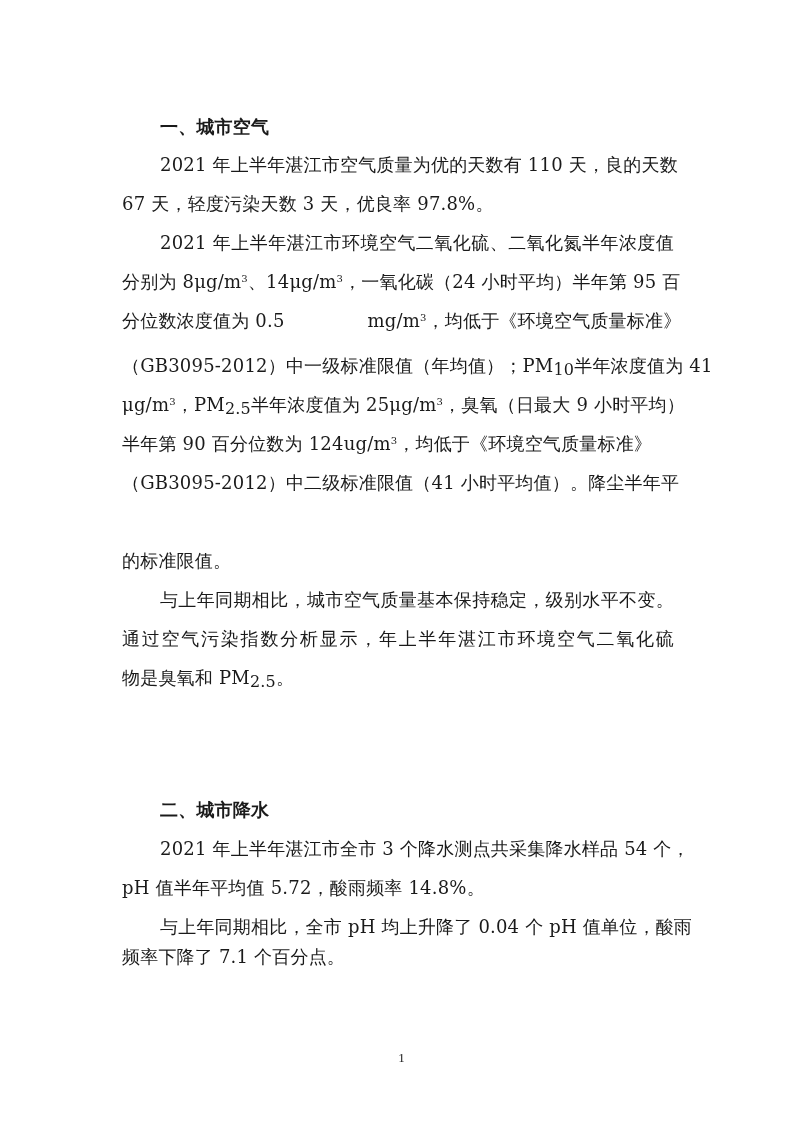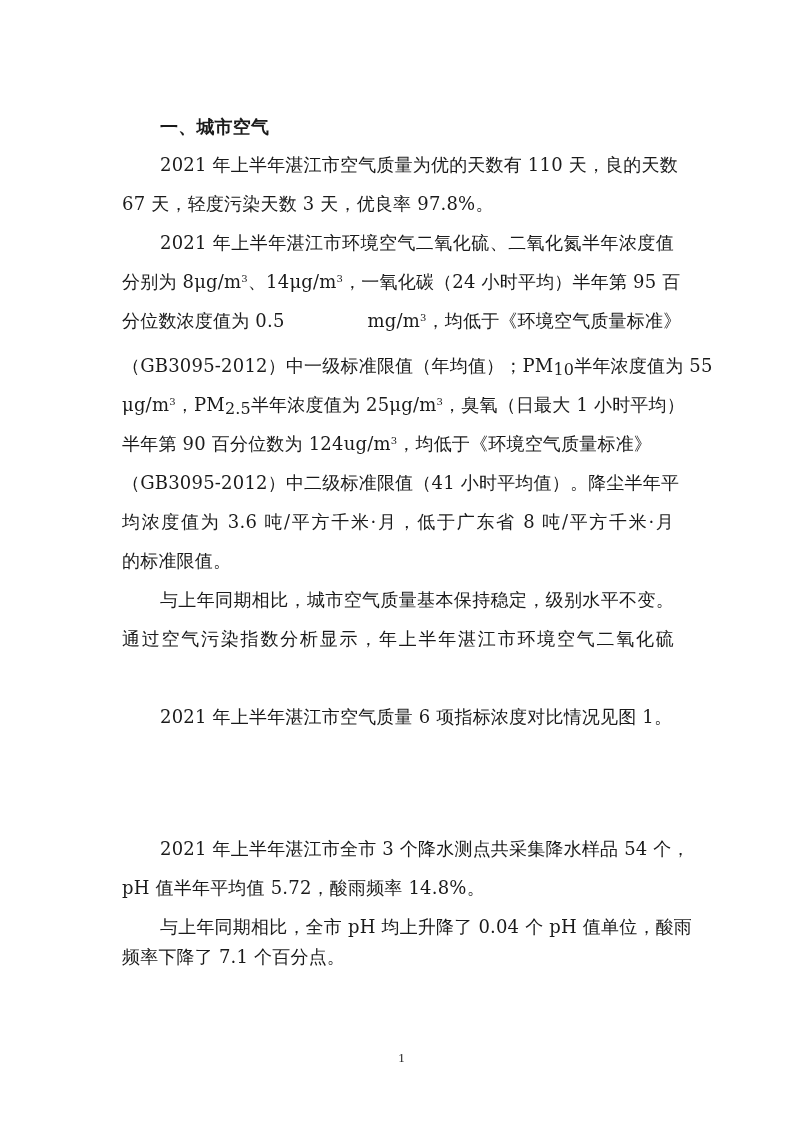--- a/index.html
+++ b/index.html
@@ -22,32 +22,32 @@
 <div class="page">
 
   <div class="line indent heading" style="top:115px">一、城市空气</div>
 
   <div class="line indent justify" style="top:153px">2021 年上半年湛江市空气质量为优的天数有 110 天，良的天数</div>
   <div class="line" style="top:192px">67 天，轻度污染天数 3 天，优良率 97.8%。</div>
 
   <div class="line indent justify" style="top:231px">2021 年上半年湛江市环境空气二氧化硫、二氧化氮半年浓度值</div>
   <div class="line justify" style="top:270px"><span>分别为 8μg/m</span><sup>3</sup><span>、14μg/m</span><sup>3</sup><span>，一氧化碳（24 小时平均）半年第 95 百</span></div>
   <div class="line justify" style="top:309px"><span style="white-space:pre">分位数浓度值为 0.5              mg/m</span><sup>3</sup><span>，均低于《环境空气质量标准》</span></div>
-  <div class="line justify" style="top:354px"><span>（GB3095-2012）中一级标准限值（年均值）；PM</span><sub>10</sub><span>半年浓度值为 55</span></div>
-  <div class="line justify" style="top:393px"><span>μg/m</span><sup>3</sup><span>，PM</span><sub>2.5</sub><span>半年浓度值为 25μg/m</span><sup>3</sup><span>，臭氧（日最大 1 小时平均）</span></div>
+  <div class="line justify" style="top:354px"><span>（GB3095-2012）中一级标准限值（年均值）；PM</span><sub>10</sub><span>半年浓度值为 41</span></div>
+  <div class="line justify" style="top:393px"><span>μg/m</span><sup>3</sup><span>，PM</span><sub>2.5</sub><span>半年浓度值为 25μg/m</span><sup>3</sup><span>，臭氧（日最大 9 小时平均）</span></div>
   <div class="line" style="top:432px; width:530px"><span>半年第 90 百分位数为 124ug/m</span><sup>3</sup><span>，均低于《环境空气质量标准》</span></div>
   <div class="line justify" style="top:471px">（GB3095-2012）中二级标准限值（41 小时平均值）。降尘半年平</div>
-  <div class="line justify" style="top:510px">均浓度值为 3.6 吨/平方千米·月，低于广东省 8 吨/平方千米·月</div>
   <div class="line indent justify" style="top:588px">与上年同期相比，城市空气质量基本保持稳定，级别水平不变。</div>
 
   <div class="line" style="top:549px">的标准限值。</div>
   <div class="line justify" style="top:627px">通过空气污染指数分析显示，年上半年湛江市环境空气二氧化硫</div>
+  <div class="line" style="top:666px"><span>物是臭氧和 PM</span><sub>2.5</sub><span>。</span></div>
 
-  <div class="line indent" style="top:705px">2021 年上半年湛江市空气质量 6 项指标浓度对比情况见图 1。</div>
 
+  <div class="line indent heading" style="top:798px">二、城市降水</div>
 
   <div class="line indent justify" style="top:837px">2021 年上半年湛江市全市 3 个降水测点共采集降水样品 54 个，</div>
   <div class="line" style="top:876px">pH 值半年平均值 5.72，酸雨频率 14.8%。</div>
 
   <div class="line indent justify" style="top:915px">与上年同期相比，全市 pH 均上升降了 0.04 个 pH 值单位，酸雨</div>
   <div class="line" style="top:945px">频率下降了 7.1 个百分点。</div>
 
   <div class="pagenum">1</div>
 </div>
 

